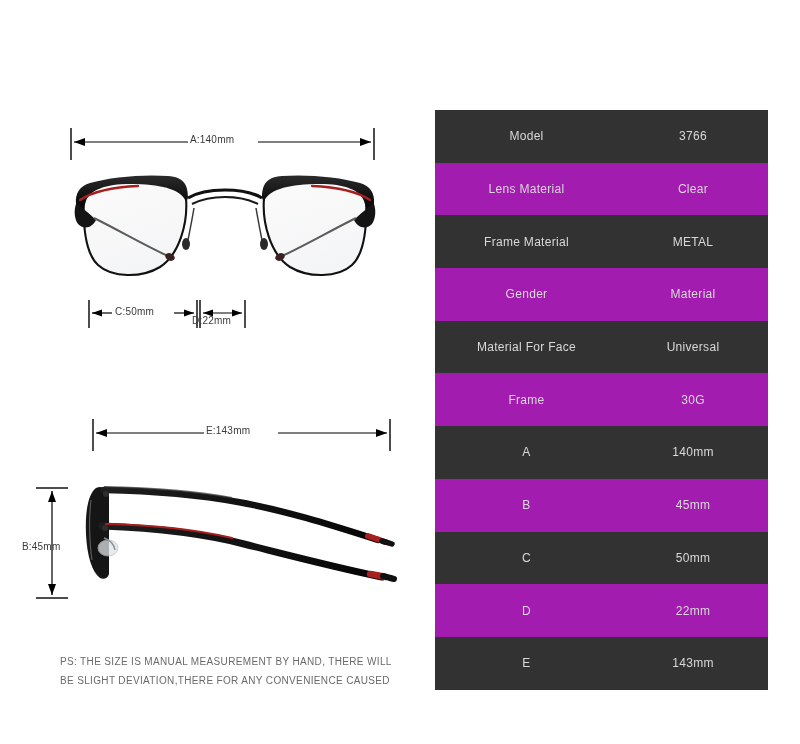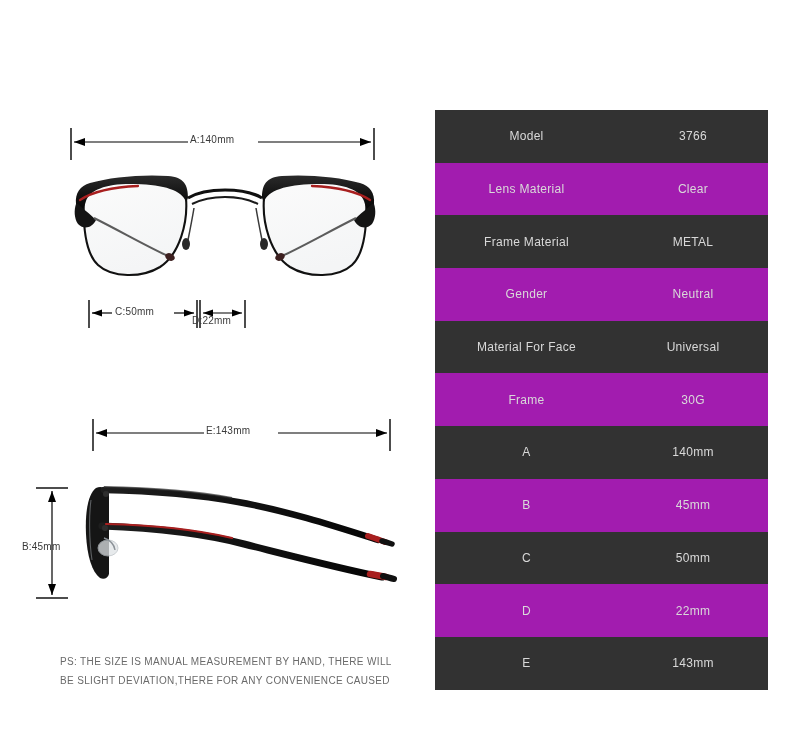--- a/index.html
+++ b/index.html
@@ -198,21 +198,21 @@
     <div class="spec-row even">
       <div class="spec-key">Lens Material</div>
       <div class="spec-val">Clear</div>
     </div>
     <div class="spec-row odd">
       <div class="spec-key">Frame Material</div>
       <div class="spec-val">METAL</div>
     </div>
     <div class="spec-row even">
       <div class="spec-key">Gender</div>
-      <div class="spec-val">Neutral</div>
+      <div class="spec-val">Material</div>
     </div>
     <div class="spec-row odd">
       <div class="spec-key">Material For Face</div>
       <div class="spec-val">Universal</div>
     </div>
     <div class="spec-row even">
       <div class="spec-key">Frame</div>
       <div class="spec-val">30G</div>
     </div>
     <div class="spec-row odd">

